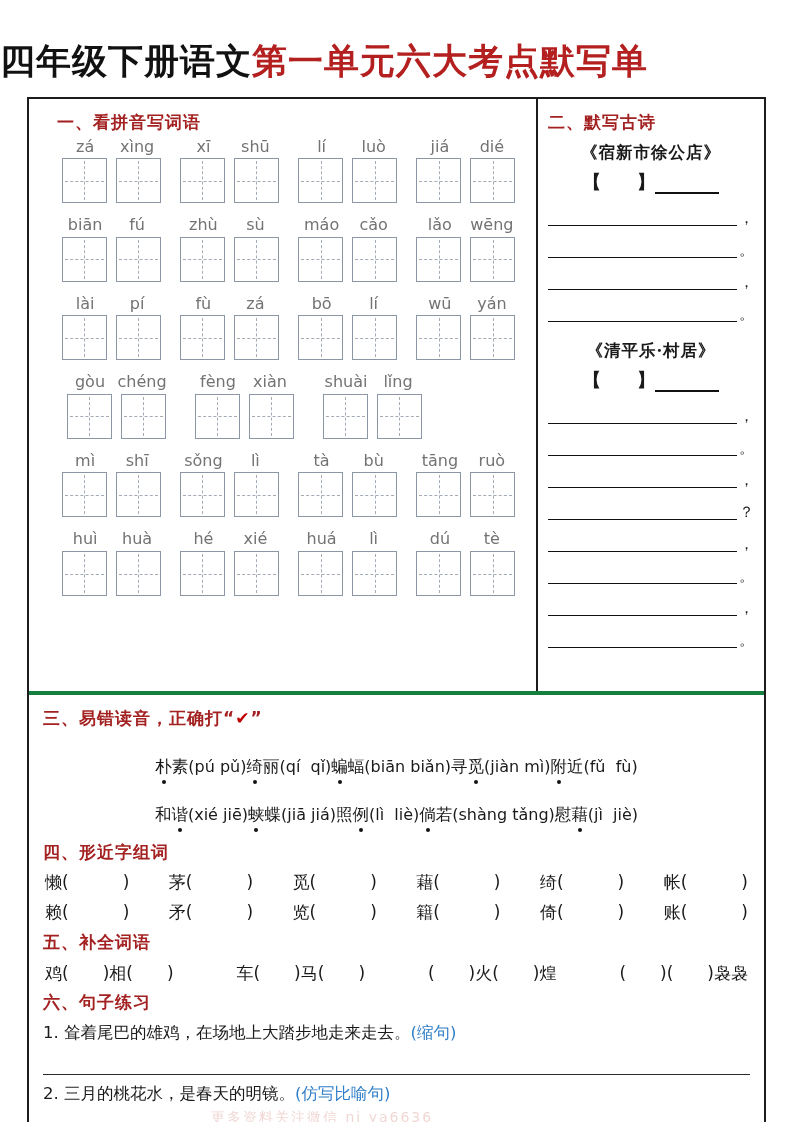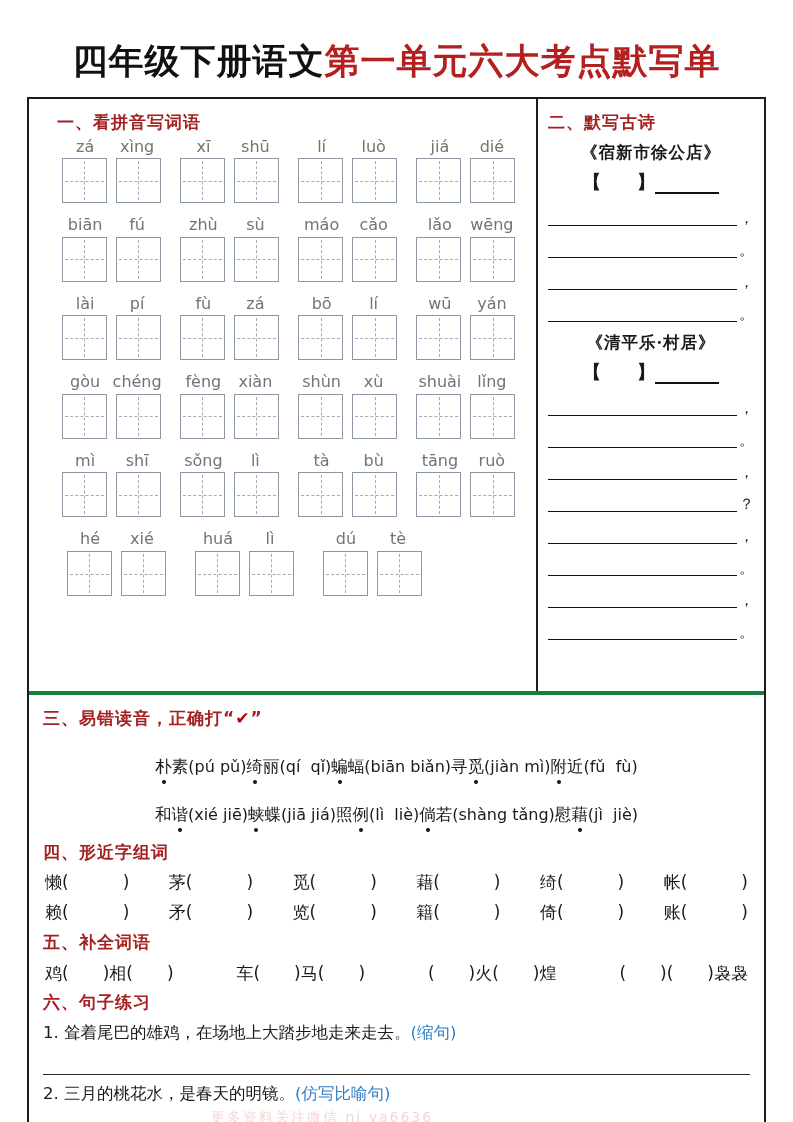--- a/index.html
+++ b/index.html
@@ -2,21 +2,21 @@
 <html><head>
 <meta charset="utf-8">
 <style>
   html,body{margin:0;padding:0;background:#fff;}
   body{
     width:793px;height:1122px;position:relative;
     font-family:"DejaVu Sans",sans-serif;color:#1a1a1a;
     -webkit-font-smoothing:antialiased;
   }
   .title{
-    margin:0;padding:42px 0 16px;text-align:center;
+    margin:0;padding:42px 0 16px;
     font-family:"DejaVu Serif",serif;font-weight:bold;font-size:35px;line-height:1.1;
     letter-spacing:1px;
   }
   .title .t-black{color:#111;}
   .title .t-red{color:#b41f1f;}
 
   .main-box{
     margin:0 27px;border:2.5px solid #1c1c1c;border-bottom-width:4px;
     background:#fff;
   }
@@ -35,21 +35,21 @@
   .pin-labels{display:flex;width:104px;margin-bottom:3px;}
   .pin-syl{flex:1;text-align:center;font-size:16px;color:#737373;white-space:nowrap;line-height:1.1;}
   .pin-boxes{display:flex;gap:9px;}
   .tian{
     width:45px;height:45px;border:1.5px solid #8b97a4;background:#fff;position:relative;box-sizing:border-box;
   }
   .tian::before{content:"";position:absolute;left:50%;top:2px;bottom:2px;border-left:1.4px dashed #a3abb5;}
   .tian::after{content:"";position:absolute;top:50%;left:2px;right:2px;border-top:1.4px dashed #a3abb5;}
 
   
-  .poem{margin-bottom:10px;}
+  .poem{margin-bottom:18px;}
   .poem-title{
     text-align:center;font-family:"DejaVu Serif",serif;font-weight:bold;
     font-size:16.5px;margin:8px 0 6px;letter-spacing:1px;white-space:nowrap;
   }
   .poem-author{display:flex;align-items:flex-end;justify-content:center;margin-bottom:4px;}
   .bracket{font-size:18px;font-weight:bold;white-space:pre;}
   .short-rule{width:64px;border-bottom:2px solid #111;height:16px;}
   .p-line{display:flex;align-items:flex-end;margin-top:17px;}
   .p-line .rule{flex:1;border-bottom:1.5px solid #111;height:14px;}
   .p-line .punct{font-size:15px;line-height:1;padding-left:2px;font-family:"DejaVu Serif",serif;}
@@ -232,30 +232,20 @@
                 <span class="pin-syl">fèng</span>
                 <span class="pin-syl">xiàn</span>
               </div>
               <div class="pin-boxes">
                 <div class="tian"></div>
                 <div class="tian"></div>
               </div>
             </div>
             <div class="pin-group">
               <div class="pin-labels">
-                <span class="pin-syl">shùn</span>
-                <span class="pin-syl">xù</span>
-              </div>
-              <div class="pin-boxes">
-                <div class="tian"></div>
-                <div class="tian"></div>
-              </div>
-            </div>
-            <div class="pin-group">
-              <div class="pin-labels">
                 <span class="pin-syl">shuài</span>
                 <span class="pin-syl">lǐng</span>
               </div>
               <div class="pin-boxes">
                 <div class="tian"></div>
                 <div class="tian"></div>
               </div>
             </div>
           </div>
           <div class="pin-row">
@@ -294,20 +284,30 @@
                 <span class="pin-syl">tāng</span>
                 <span class="pin-syl">ruò</span>
               </div>
               <div class="pin-boxes">
                 <div class="tian"></div>
                 <div class="tian"></div>
               </div>
             </div>
           </div>
           <div class="pin-row">
+            <div class="pin-group">
+              <div class="pin-labels">
+                <span class="pin-syl">huì</span>
+                <span class="pin-syl">huà</span>
+              </div>
+              <div class="pin-boxes">
+                <div class="tian"></div>
+                <div class="tian"></div>
+              </div>
+            </div>
             <div class="pin-group">
               <div class="pin-labels">
                 <span class="pin-syl">hé</span>
                 <span class="pin-syl">xié</span>
               </div>
               <div class="pin-boxes">
                 <div class="tian"></div>
                 <div class="tian"></div>
               </div>
             </div>

